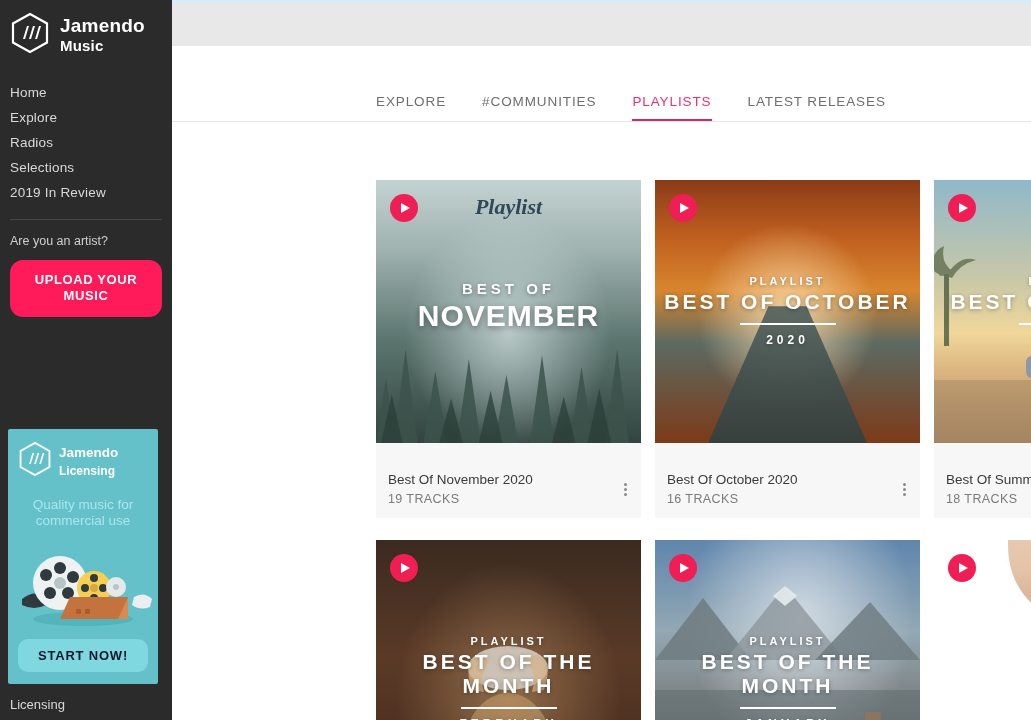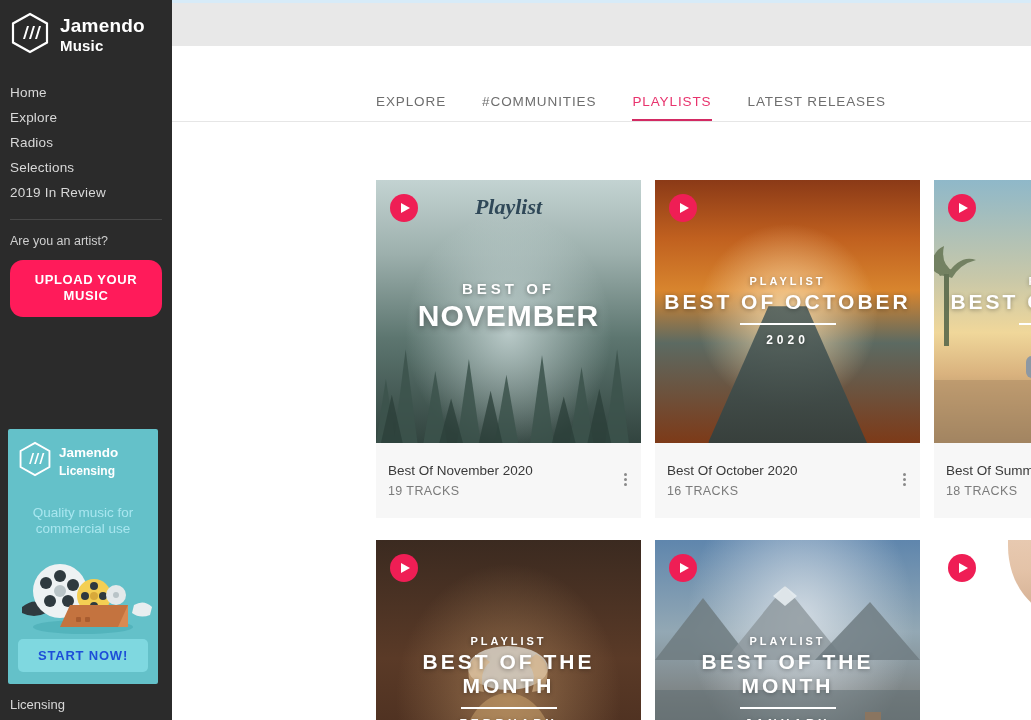--- a/index.html
+++ b/index.html
@@ -53,26 +53,26 @@
   .promo {
     position: absolute; left: 8px; bottom: 36px; width: 150px; height: 255px;
     background: #64c1c9; border-radius: 2px; overflow: hidden;
     cursor: pointer;
   }
   .promo-head { display: flex; align-items: center; gap: 7px; padding: 12px 0 0 10px; }
   .promo-title1 { font-size: 13.5px; font-weight: bold; color: #fff; line-height: 1.1; }
   .promo-title2 { font-size: 12px; font-weight: bold; color: #fff; line-height: 1.1; }
   .promo-tag {
     text-align: center; color: #a8e6ef; font-size: 13.5px;
-    line-height: 1.2; margin-top: 24px; padding: 0 16px;
+    line-height: 1.2; margin-top: 16px; padding: 0 16px;
   }
   .promo-art { position: relative; height: 95px; margin-top: 6px; }
   .promo-cta {
     position: absolute; left: 10px; right: 10px; bottom: 12px;
-    background: #7fd8e0; color: #1d4ed8; border: none; border-radius: 5px;
+    background: #7fd8e0; color: #0f172a; border: none; border-radius: 10px;
     padding: 9px 4px; font-size: 13px; font-weight: bold; letter-spacing: .8px;
     text-align: center; cursor: pointer; font-family: "Liberation Sans", sans-serif;
   }
   .licensing-foot {
     position: absolute; left: 10px; bottom: 8px;
     font-size: 13px; color: #d8d8d8; cursor: pointer;
   }
 
   
   .main { flex: 1; height: 720px; position: relative; background: #fff; overflow: hidden; }
@@ -150,21 +150,21 @@
     position: absolute; top: 14px; left: 0; right: 0; text-align: center;
     font-size: 22px; font-weight: bold; color: #2f4858; z-index: 4;
     font-family: "Liberation Serif", serif; font-style: italic;
   }
   .cap-nov { position: absolute; left: 0; right: 0; top: 38%; text-align: center; z-index: 3; color: #fff; }
   .cap-nov .l1 { font-size: 15px; letter-spacing: 4px; font-weight: bold; text-shadow: 0 1px 4px rgba(0,0,0,.4); }
   .cap-nov .l2 { font-size: 30px; letter-spacing: 1px; font-weight: bold; margin-top: 2px; text-shadow: 0 2px 6px rgba(0,0,0,.4); }
 
   .card-foot {
     background: #f7f7f7; padding: 10px 12px 12px 12px;
-    display: flex; align-items: center; justify-content: space-between;
+    display: flex; align-items: flex-end; justify-content: space-between;
     height: 75px;
   }
   .foot-title { font-size: 13.5px; color: #3a3a3a; line-height: 1.5; cursor: pointer; }
   .foot-tracks { font-size: 12.5px; color: #7b7b7b; letter-spacing: .4px; margin-top: 2px; }
   .kebab { padding: 8px 2px; cursor: pointer; }
   .kebab span {
     display: block; width: 3px; height: 3px; border-radius: 50%;
     background: #8a8a8a; margin: 2px 0;
   }
 

